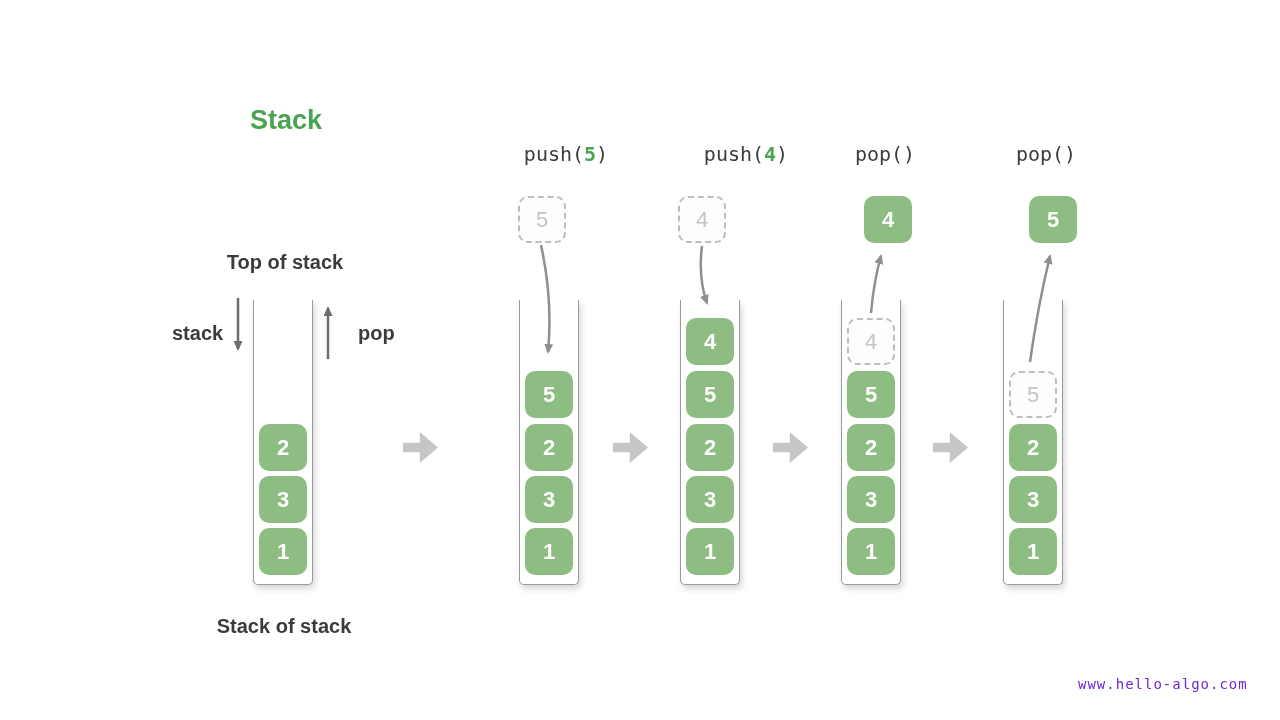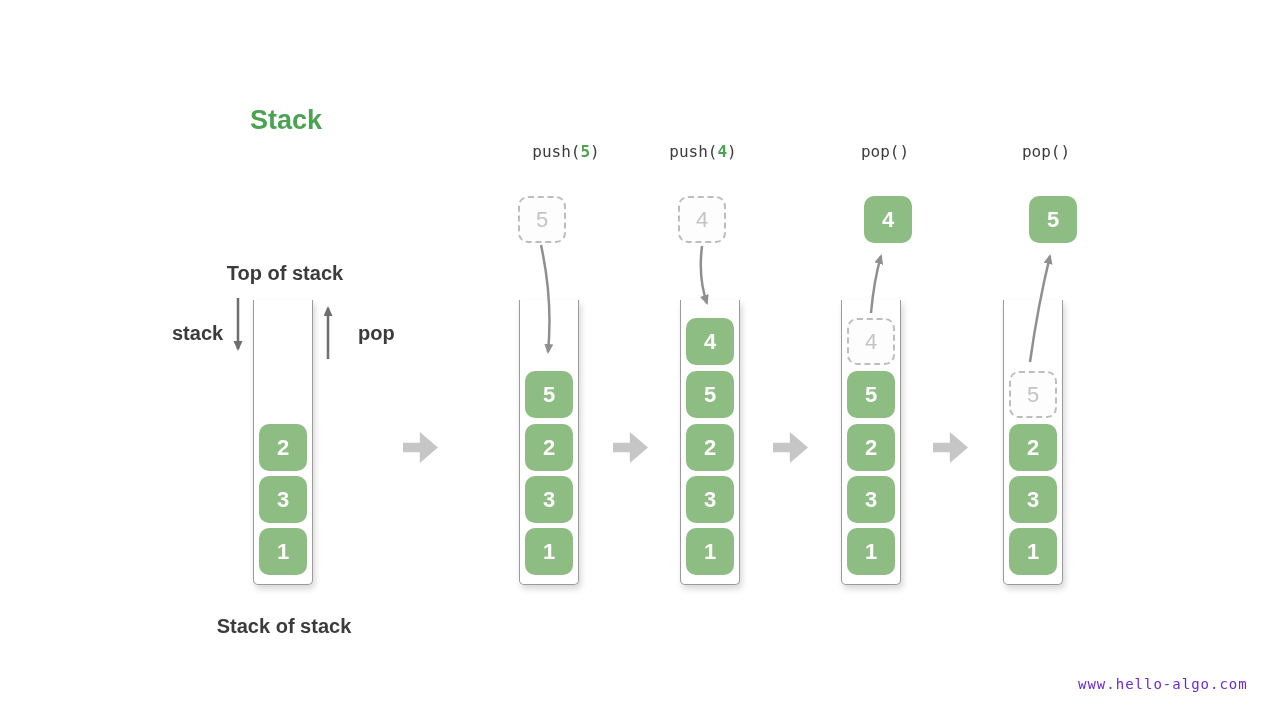--- a/index.html
+++ b/index.html
@@ -2,28 +2,28 @@
 <html><head>
 <meta charset="utf-8">
 <style>
   html,body{margin:0;padding:0;background:#ffffff;}
   .stage{position:relative;width:1280px;height:720px;background:#ffffff;overflow:hidden;
          font-family:"Liberation Sans",sans-serif;}
 
   .title{position:absolute;left:250px;top:105px;font-size:27px;font-weight:700;color:#4AA351;margin:0;}
 
   .caption{position:absolute;font-weight:700;font-size:20px;color:#3B3B3B;white-space:nowrap;}
-  .cap-top{left:285px;top:262px;transform:translateX(-50%);}
+  .cap-top{left:285px;top:251px;transform:translateX(-50%);}
   .cap-bottom{left:284px;top:615px;transform:translateX(-50%);}
   .cap-push{left:172px;top:322px;}
   .cap-pop{left:358px;top:322px;}
 
   .op{position:absolute;top:142px;transform:translateX(-50%);
       font-family:"DejaVu Sans Mono","Liberation Mono",monospace;
-      font-size:16px;color:#3C3C3C;white-space:pre;}
+      font-size:20px;color:#3C3C3C;white-space:pre;}
   .op .arg{color:#4AA351;font-weight:700;}
 
   .container{position:absolute;top:300px;width:60px;height:285px;box-sizing:border-box;
              background:#ffffff;z-index:1;
              border-left:1.5px solid #9A9A9A;border-right:1.5px solid #9A9A9A;border-bottom:1.5px solid #9A9A9A;
              border-radius:0 0 5px 5px;
              box-shadow:2px 4px 6px rgba(0,0,0,0.16);}
 
   .box{position:absolute;width:48px;height:47px;box-sizing:border-box;z-index:2;
        border-radius:10px;display:flex;align-items:center;justify-content:center;
@@ -46,21 +46,21 @@
 <div class="stage">
 
   <h1 class="title">Stack</h1>
 
   <div class="caption cap-top">Top of stack</div>
   <div class="caption cap-bottom">Stack of stack</div>
   <div class="caption cap-push">stack</div>
   <div class="caption cap-pop">pop</div>
 
   <div class="op" style="left:566px"><span>push(</span><span class="arg">5</span><span>)</span></div>
-  <div class="op" style="left:703px"><span>push(</span><span class="arg">4</span><span>)</span></div>
+  <div class="op" style="left:746px"><span>push(</span><span class="arg">4</span><span>)</span></div>
   <div class="op" style="left:885px"><span>pop(</span><span class="arg"></span><span>)</span></div>
   <div class="op" style="left:1046px"><span>pop(</span><span class="arg"></span><span>)</span></div>
 
   <div class="container" style="left:253px"></div>
   <div class="container" style="left:519px"></div>
   <div class="container" style="left:680px"></div>
   <div class="container" style="left:841px"></div>
   <div class="container" style="left:1003px"></div>
 
   <div class="box ghost" style="left:518px;top:196px">5</div>

